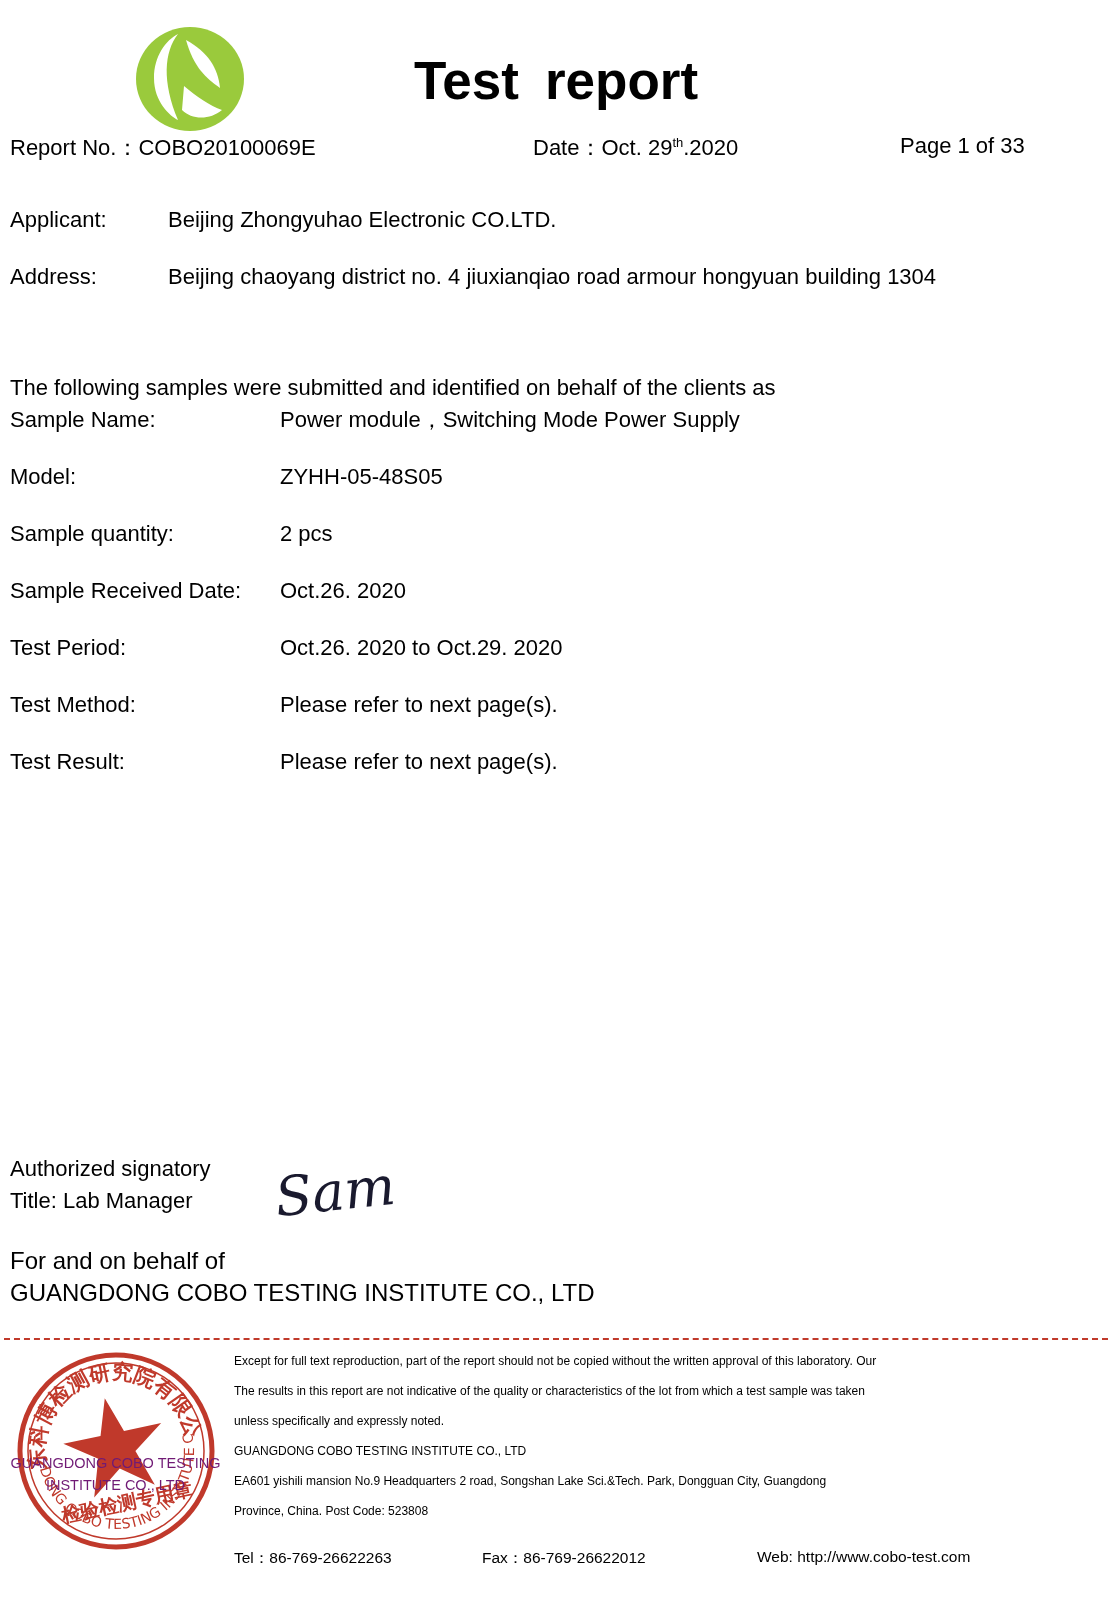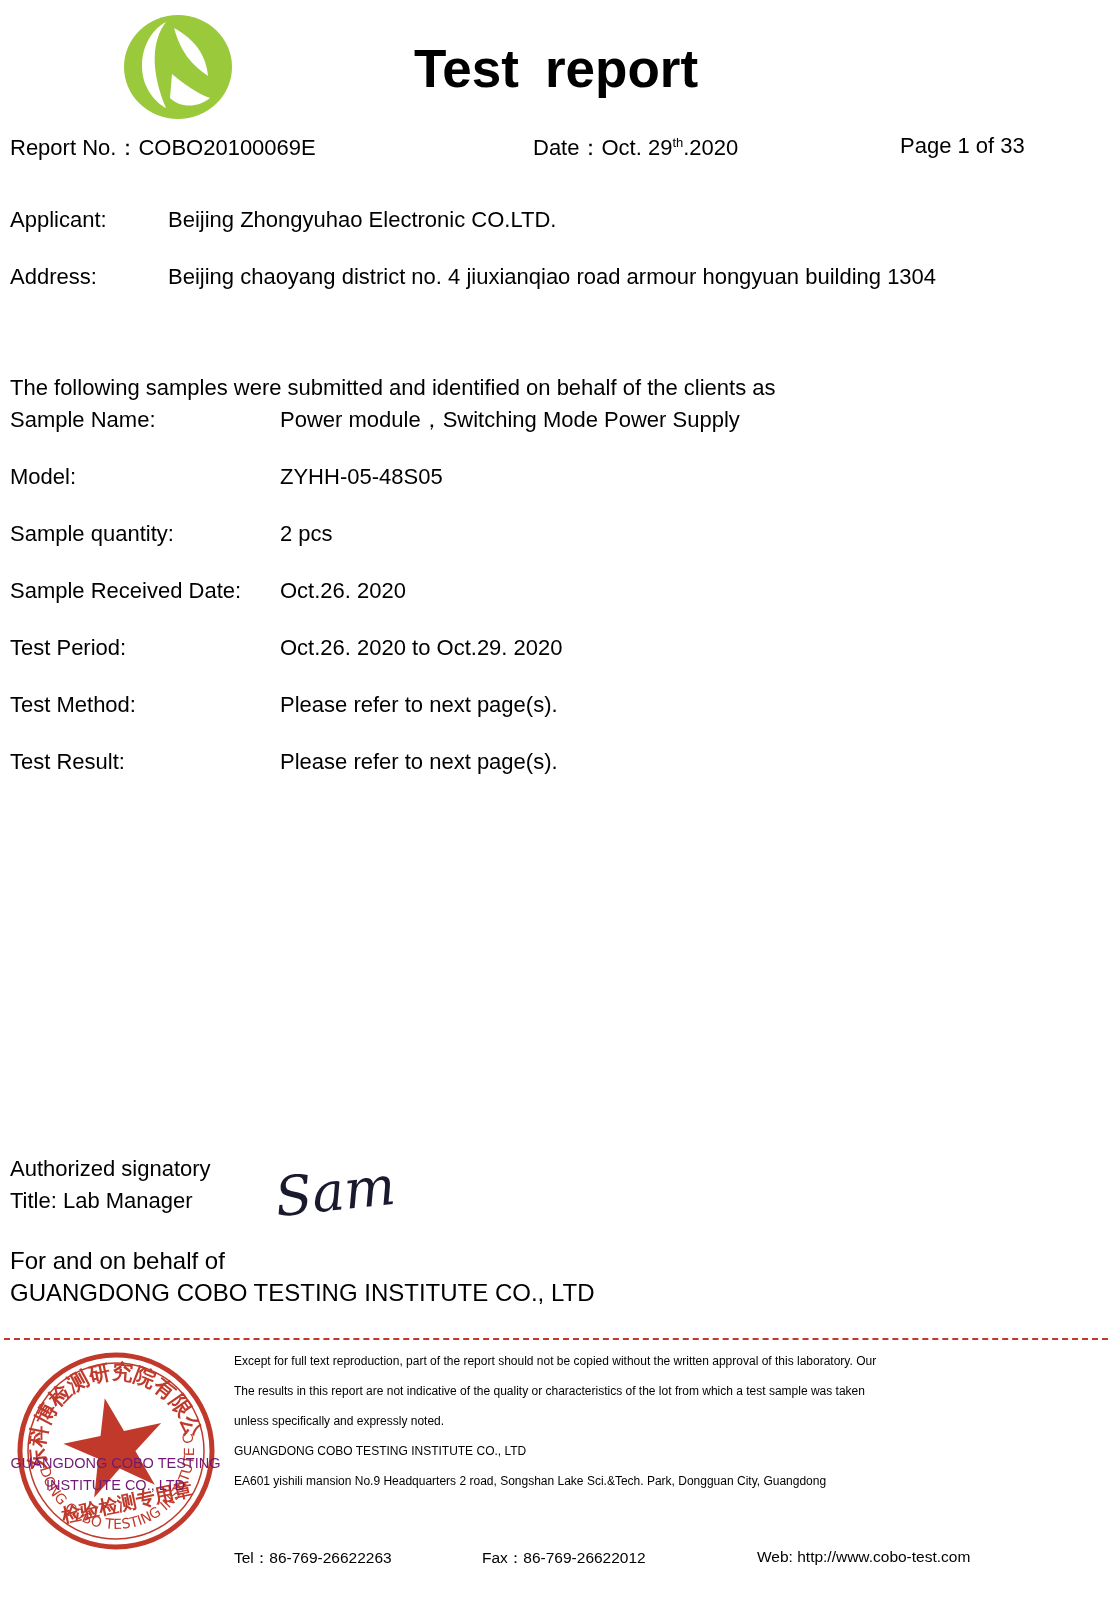--- a/index.html
+++ b/index.html
@@ -12,21 +12,21 @@
     height: 1600px;
     font-family: "Liberation Sans", sans-serif;
     color: #000000;
     position: relative;
     overflow: hidden;
   }
   .page {
     position: relative;
     width: 1112px;
     height: 1600px;
-    padding: 4px;
+    padding: 16px;
     box-sizing: border-box;
   }
 
   
   .header {
     position: relative;
     height: 125px;
   }
   .logo {
     position: absolute;
@@ -276,20 +276,21 @@
     <div>GUANGDONG COBO TESTING</div>
     <div>INSTITUTE CO., LTD</div>
   </div>
 
   <div class="footer-text">
     <p>Except for full text reproduction, part of the report should not be copied without the written approval of this laboratory. Our</p>
     <p>The results in this report are not indicative of the quality or characteristics of the lot from which a test sample was taken</p>
     <p>unless specifically and expressly noted.</p>
     <p>GUANGDONG COBO TESTING INSTITUTE CO., LTD</p>
     <p>EA601 yishili mansion No.9 Headquarters 2 road, Songshan Lake Sci.&amp;Tech. Park, Dongguan City, Guangdong</p>
+    <p>Province, China. Post Code: 523808</p>
   </div>
 
   <div class="footer-contact">
     <span class="tel">Tel：86-769-26622263</span>
     <span class="fax">Fax：86-769-26622012</span>
     <span class="web">Web: http://www.cobo-test.com</span>
   </div>
 
 </div>
 

